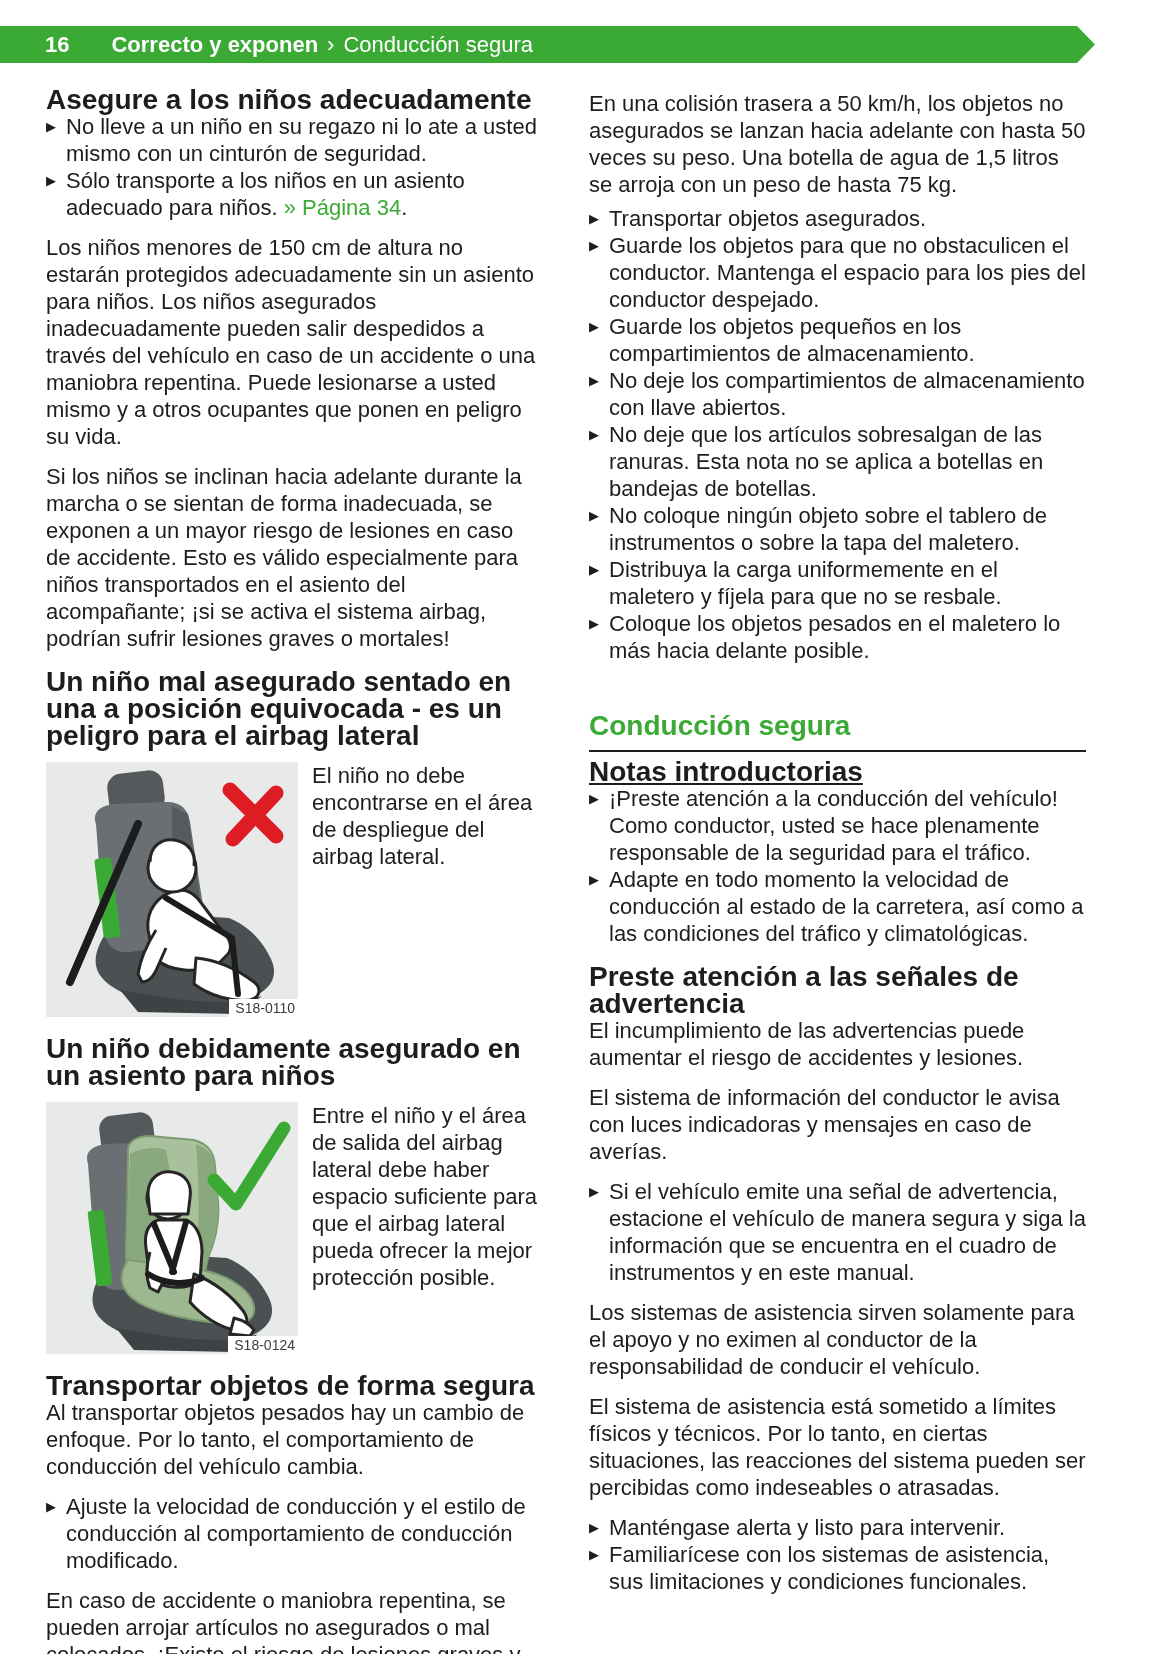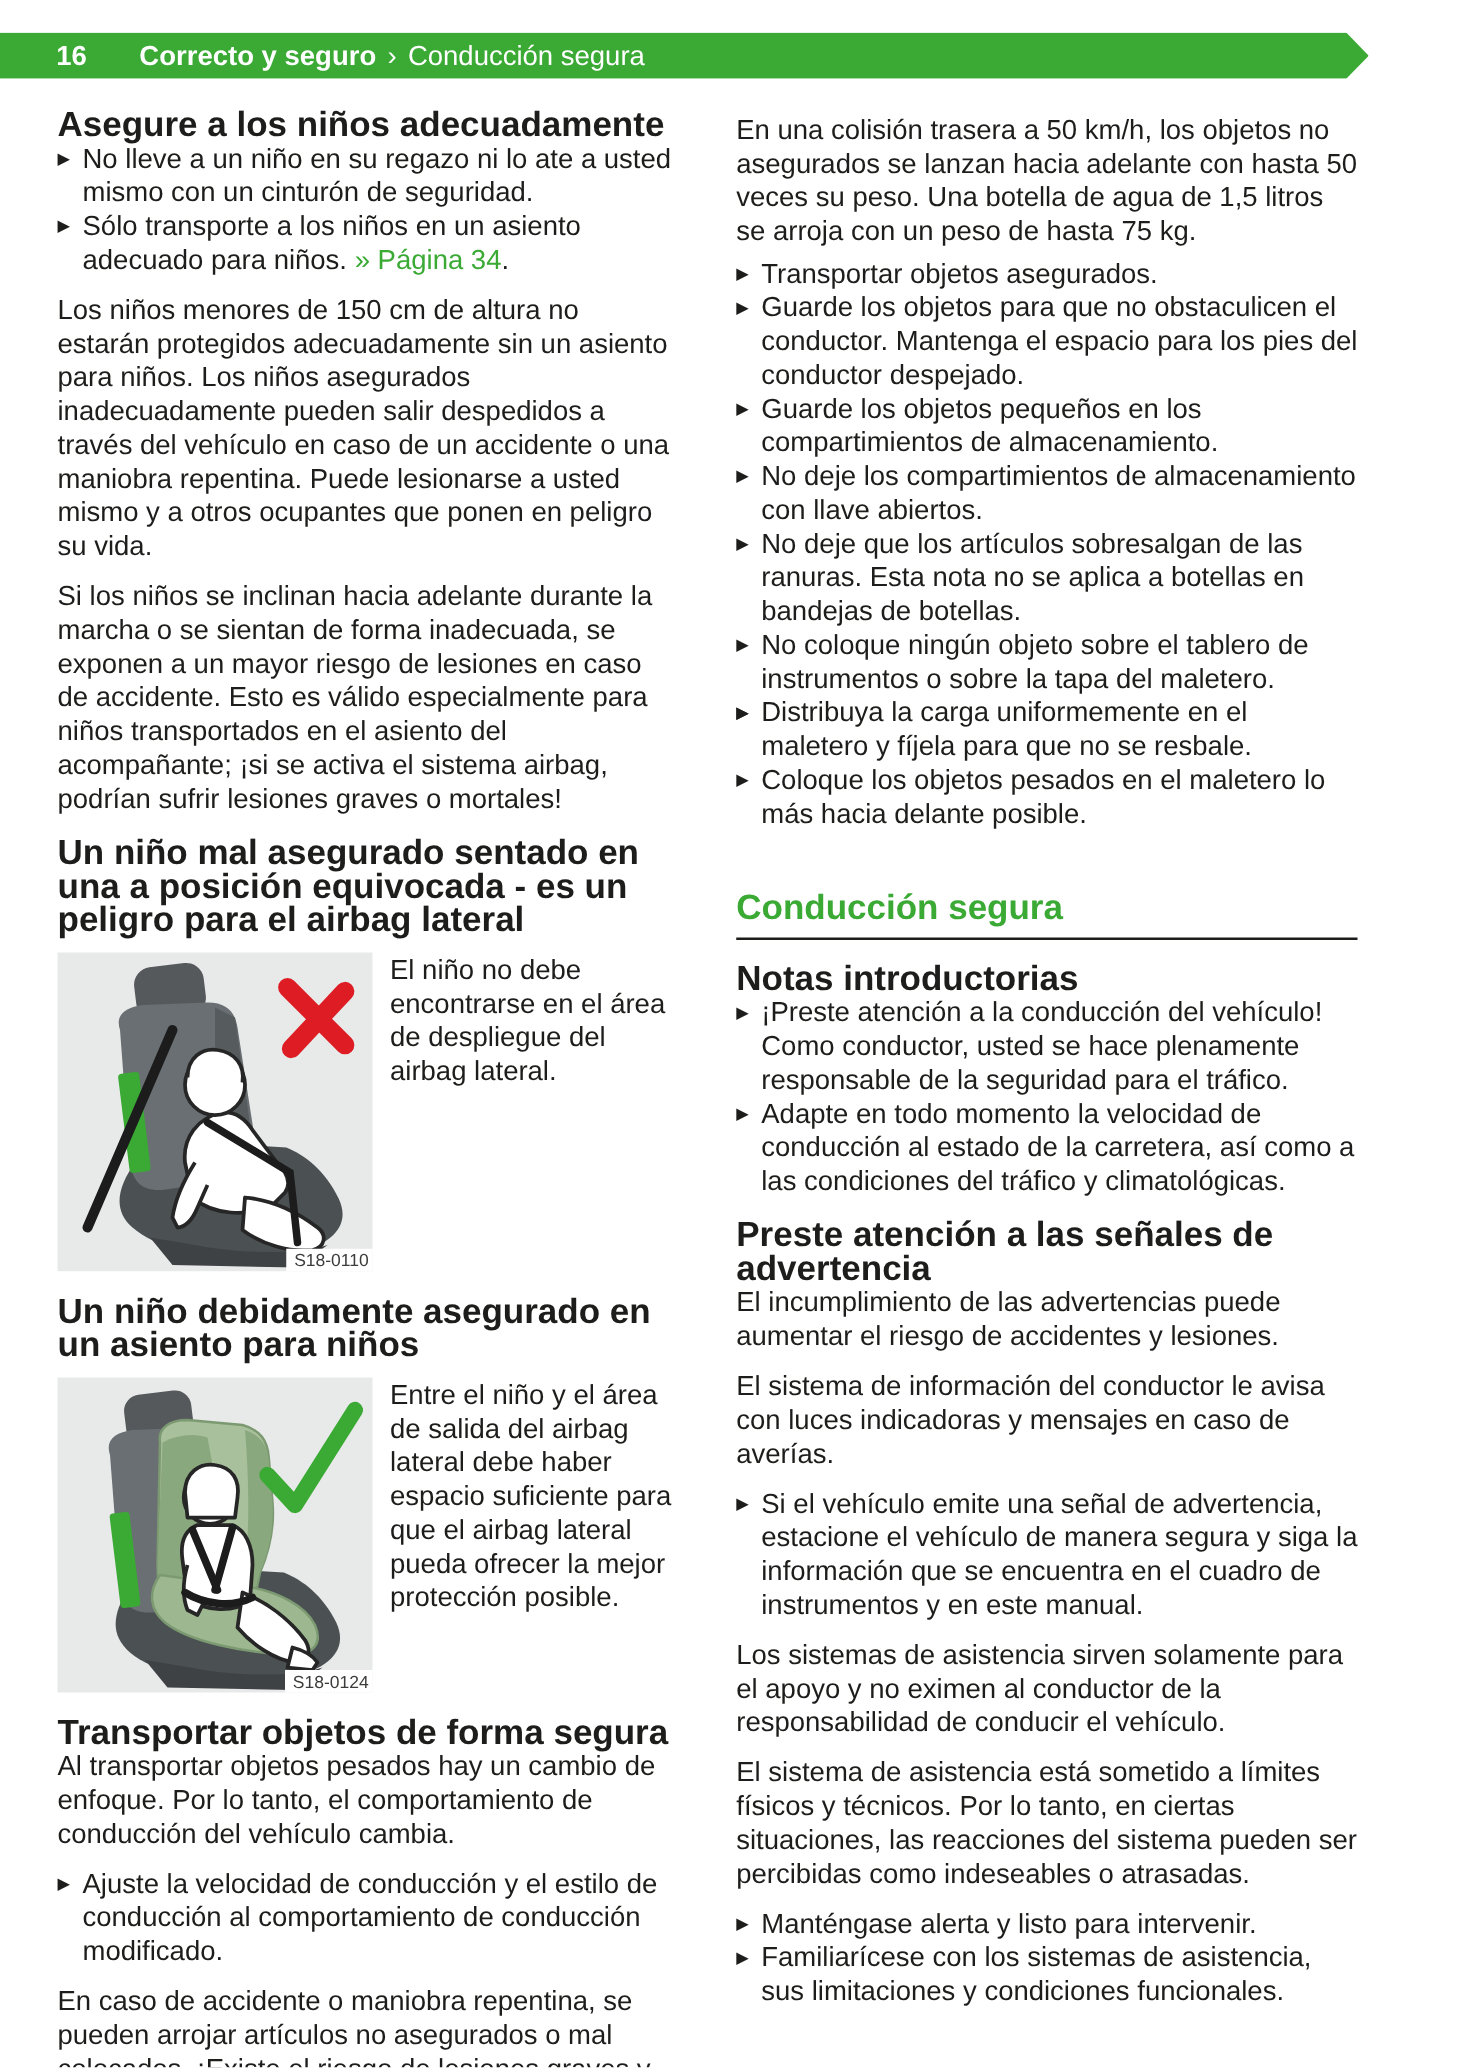--- a/index.html
+++ b/index.html
@@ -47,30 +47,30 @@
     position:absolute;right:0;bottom:0;background:#ffffff;
     padding:1px 3px 0 6px;font-size:14px;line-height:17px;color:#3c3c3b;
   }
   .figcap{margin-left:14px;width:227px;}
 
   
   .section-title{
     color:#3aaa35;font-size:28px;line-height:31px;font-weight:bold;
     margin:46px 0 0;padding-bottom:9px;border-bottom:2px solid #1d1d1b;
   }
-  .section-title + .h3{margin-top:17px;}
+  .section-title + .h3{margin-top:6px;text-decoration:underline;}
 </style>
 </head>
 <body>
 
 <div class="page">
 
   <div class="topbar">
     <span class="pagenum">16</span>
-    <span class="section">Correcto y seguro</span>
+    <span class="section">Correcto y exponen</span>
     <span class="sep">›</span>
     <span class="subsection">Conducción segura</span>
   </div>
 
   <div class="col col-left">
 
     <div class="h3">Asegure a los niños adecuadamente</div>
 
     <ul class="blist">
       <li>

